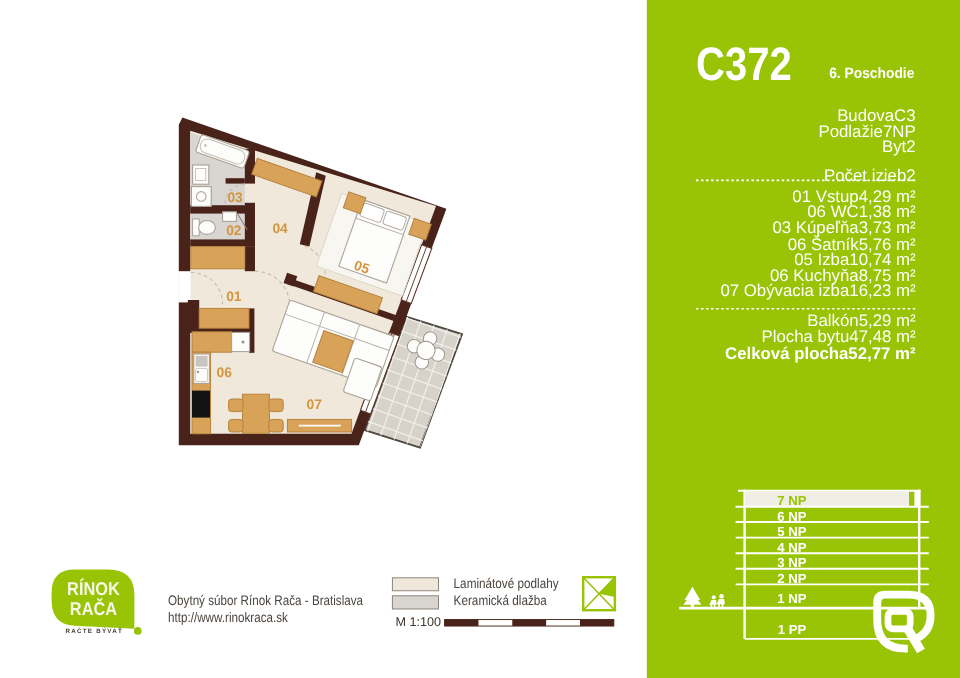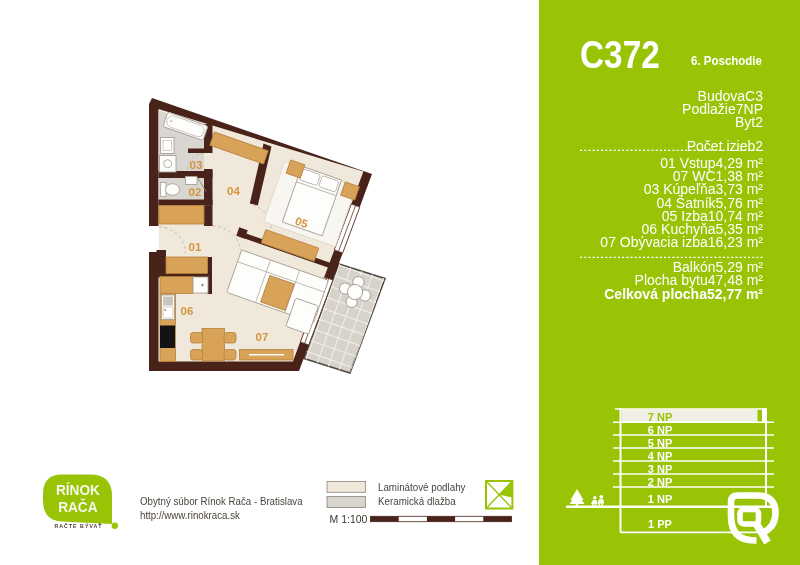--- a/index.html
+++ b/index.html
@@ -32,38 +32,38 @@
 <div class="row" style="top:140px">
     <span>Počet izieb</span>
     <span>2</span>
   </div>
 
 <div class="row" style="top:157.2px">
     <span>01 Vstup</span>
     <span>4,29 m²</span>
   </div>
 <div class="row" style="top:170.3px">
-    <span>07 WC</span>
+    <span>06 WC</span>
     <span>1,38 m²</span>
   </div>
 <div class="row" style="top:183.4px">
     <span>03 Kúpeľňa</span>
     <span>3,73 m²</span>
   </div>
 <div class="row" style="top:196.5px">
-    <span>04 Šatník</span>
+    <span>06 Šatník</span>
     <span>5,76 m²</span>
   </div>
 <div class="row" style="top:209.6px">
     <span>05 Izba</span>
     <span>10,74 m²</span>
   </div>
 <div class="row" style="top:222.7px">
     <span>06 Kuchyňa</span>
-    <span>5,35 m²</span>
+    <span>8,75 m²</span>
   </div>
 <div class="row" style="top:235.8px">
     <span>07 Obývacia izba</span>
     <span>16,23 m²</span>
   </div>
 
 <div class="row" style="top:261.3px">
     <span>Balkón</span>
     <span>5,29 m²</span>
   </div>

